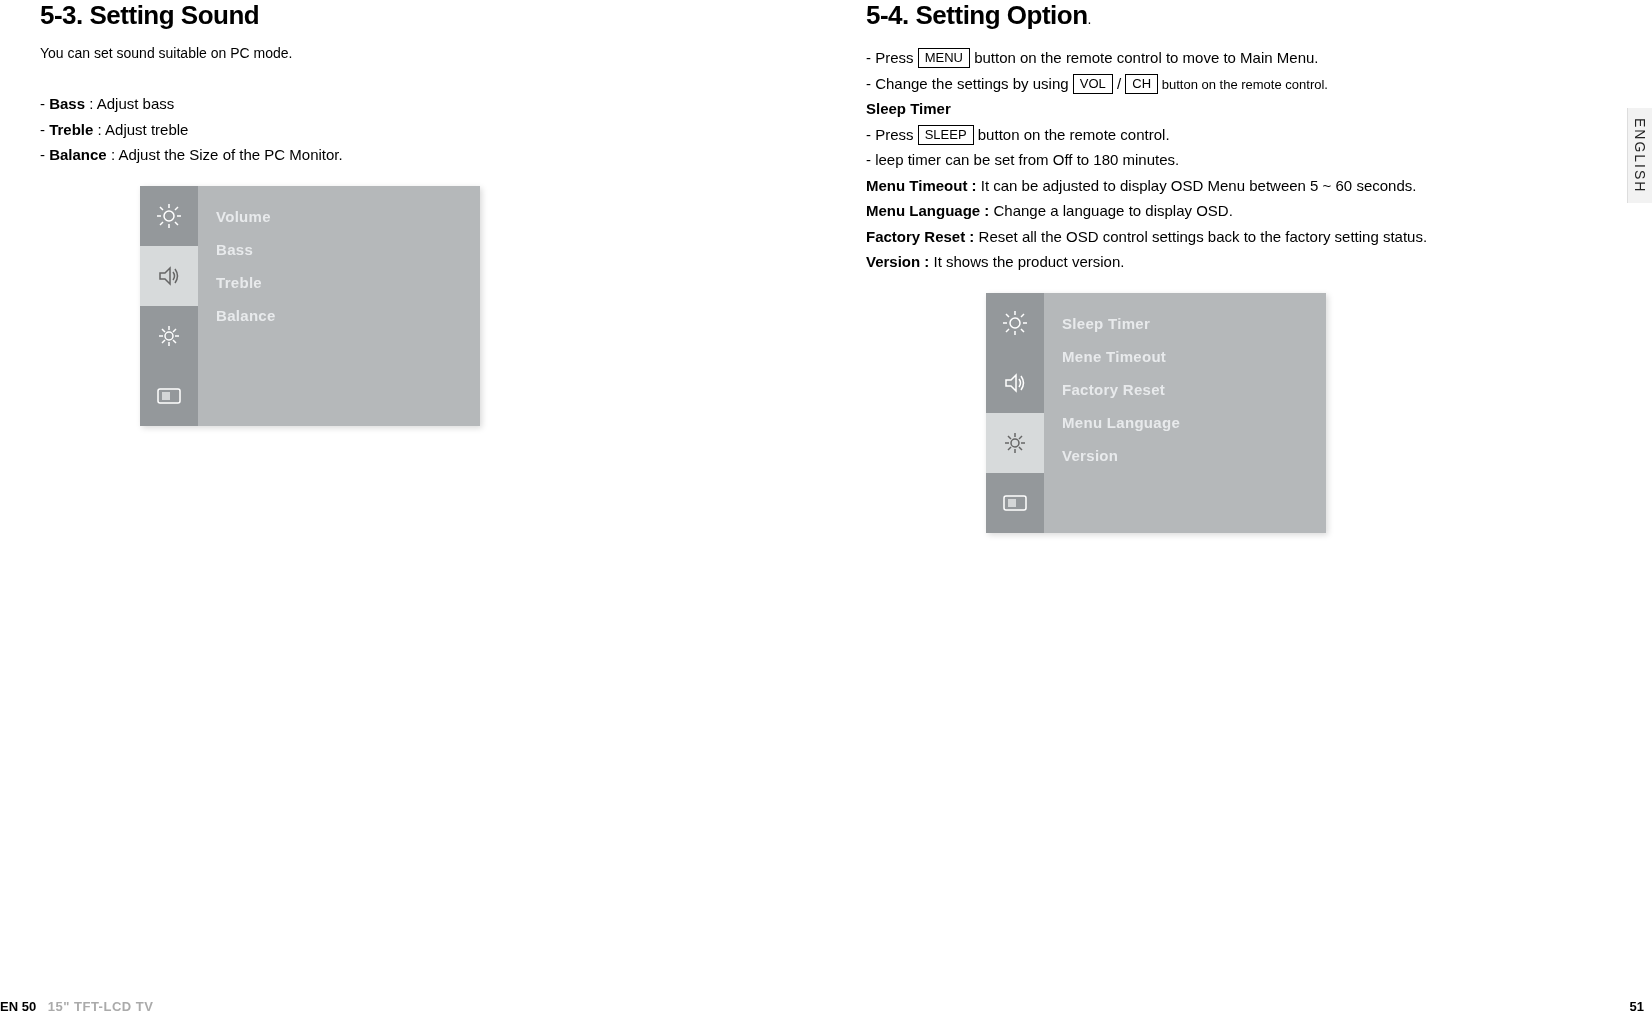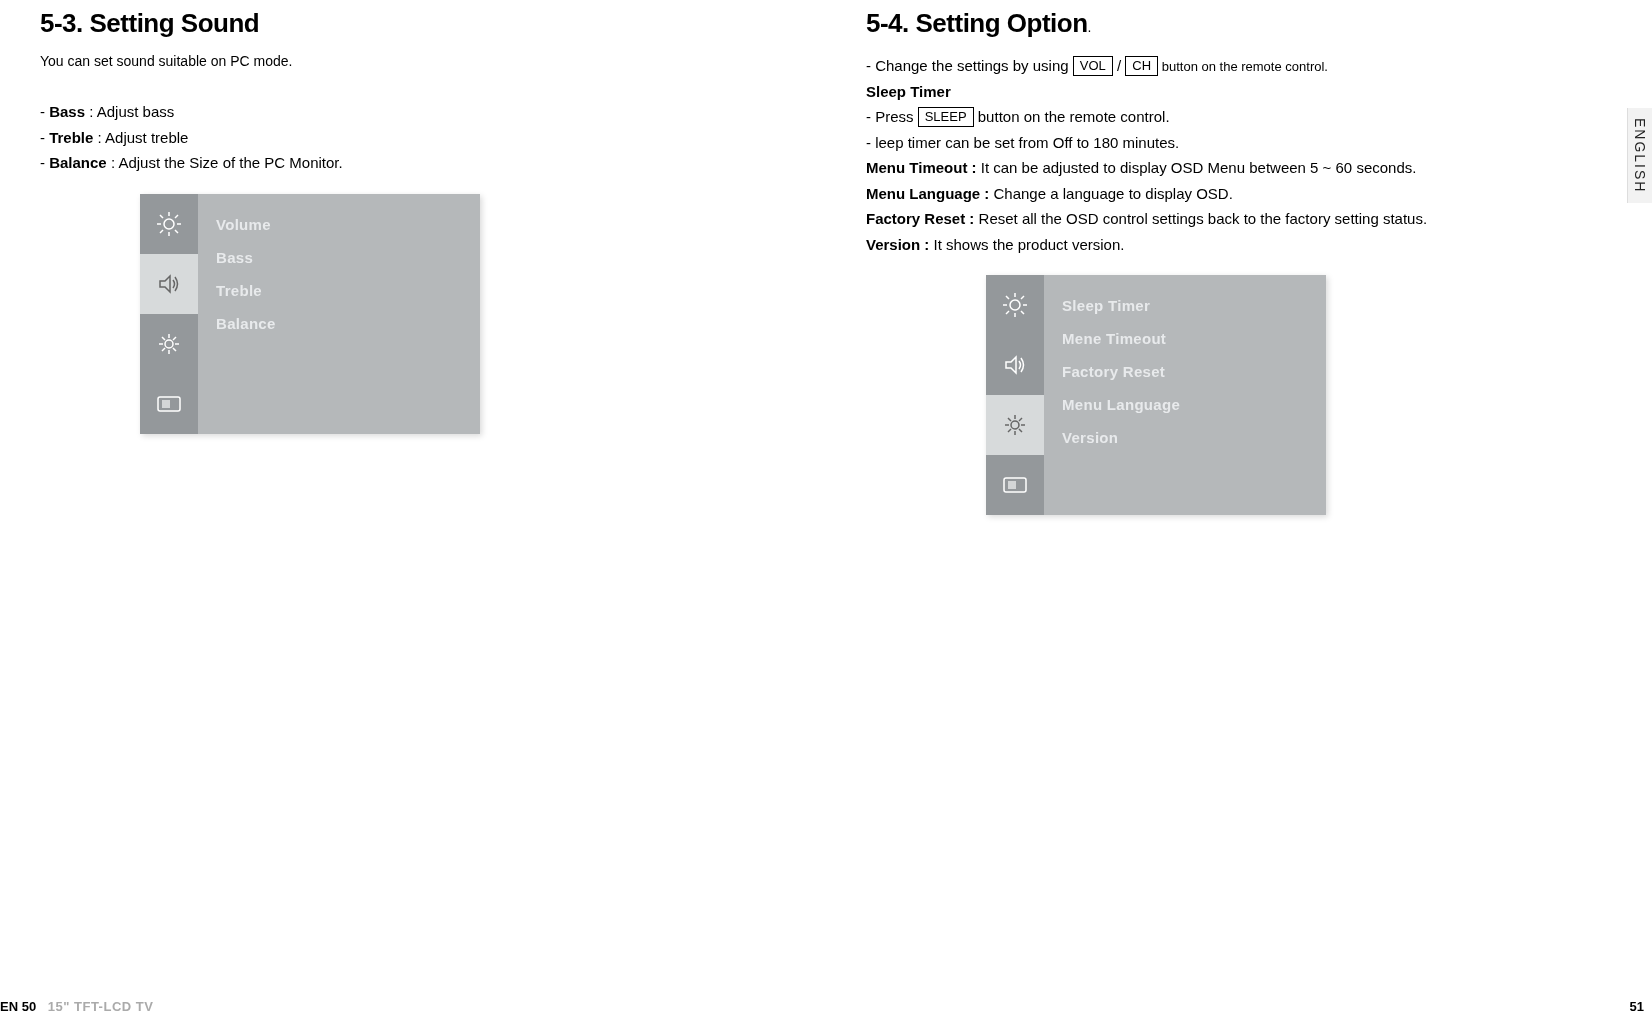--- a/index.html
+++ b/index.html
@@ -10,21 +10,21 @@
       background: #fff;
       color: #000;
       position: relative;
       overflow: hidden;
     }
     .page {
       display: flex;
       padding: 0 40px;
       gap: 80px;
     }
-    .col { flex: 1; padding-top: 8px; }
+    .col { flex: 1; padding-top: 0; }
     .col-right { position: relative; }
     h2 {
       font-size: 26px;
       font-weight: 900;
       margin-bottom: 14px;
       letter-spacing: -0.5px;
     }
     h2 .dot { font-size: 14px; font-weight: 400; }
     .intro { font-size: 14px; margin-bottom: 30px; }
     .line { font-size: 15px; line-height: 1.7; }
@@ -162,20 +162,21 @@
         <div class="menu-item">Bass</div>
         <div class="menu-item">Treble</div>
         <div class="menu-item">Balance</div>
       </div>
     </div>
   </div>
 
   <div class="col col-right">
     <h2><span>5-4. Setting Option</span><span class="dot">.</span></h2>
 
+    <p class="line"><span>- Press </span><span class="kbtn">MENU</span><span> button on the remote control to move to Main Menu.</span></p>
 
     <p class="line"><span>- Change the settings by using </span><span class="kbtn">VOL</span><span> / </span><span class="kbtn">CH</span><span class="small"> button on the remote control.</span></p>
 
     <p class="line"><strong>Sleep Timer</strong></p>
 
     <p class="line"><span>- Press </span><span class="kbtn">SLEEP</span><span> button on the remote control.</span></p>
 
     <p class="line">- leep timer can be set from Off to 180 minutes.</p>
 
     <p class="line"><strong>Menu Timeout :</strong><span> It can be adjusted to display OSD Menu between 5 ~ 60 seconds.</span></p>

